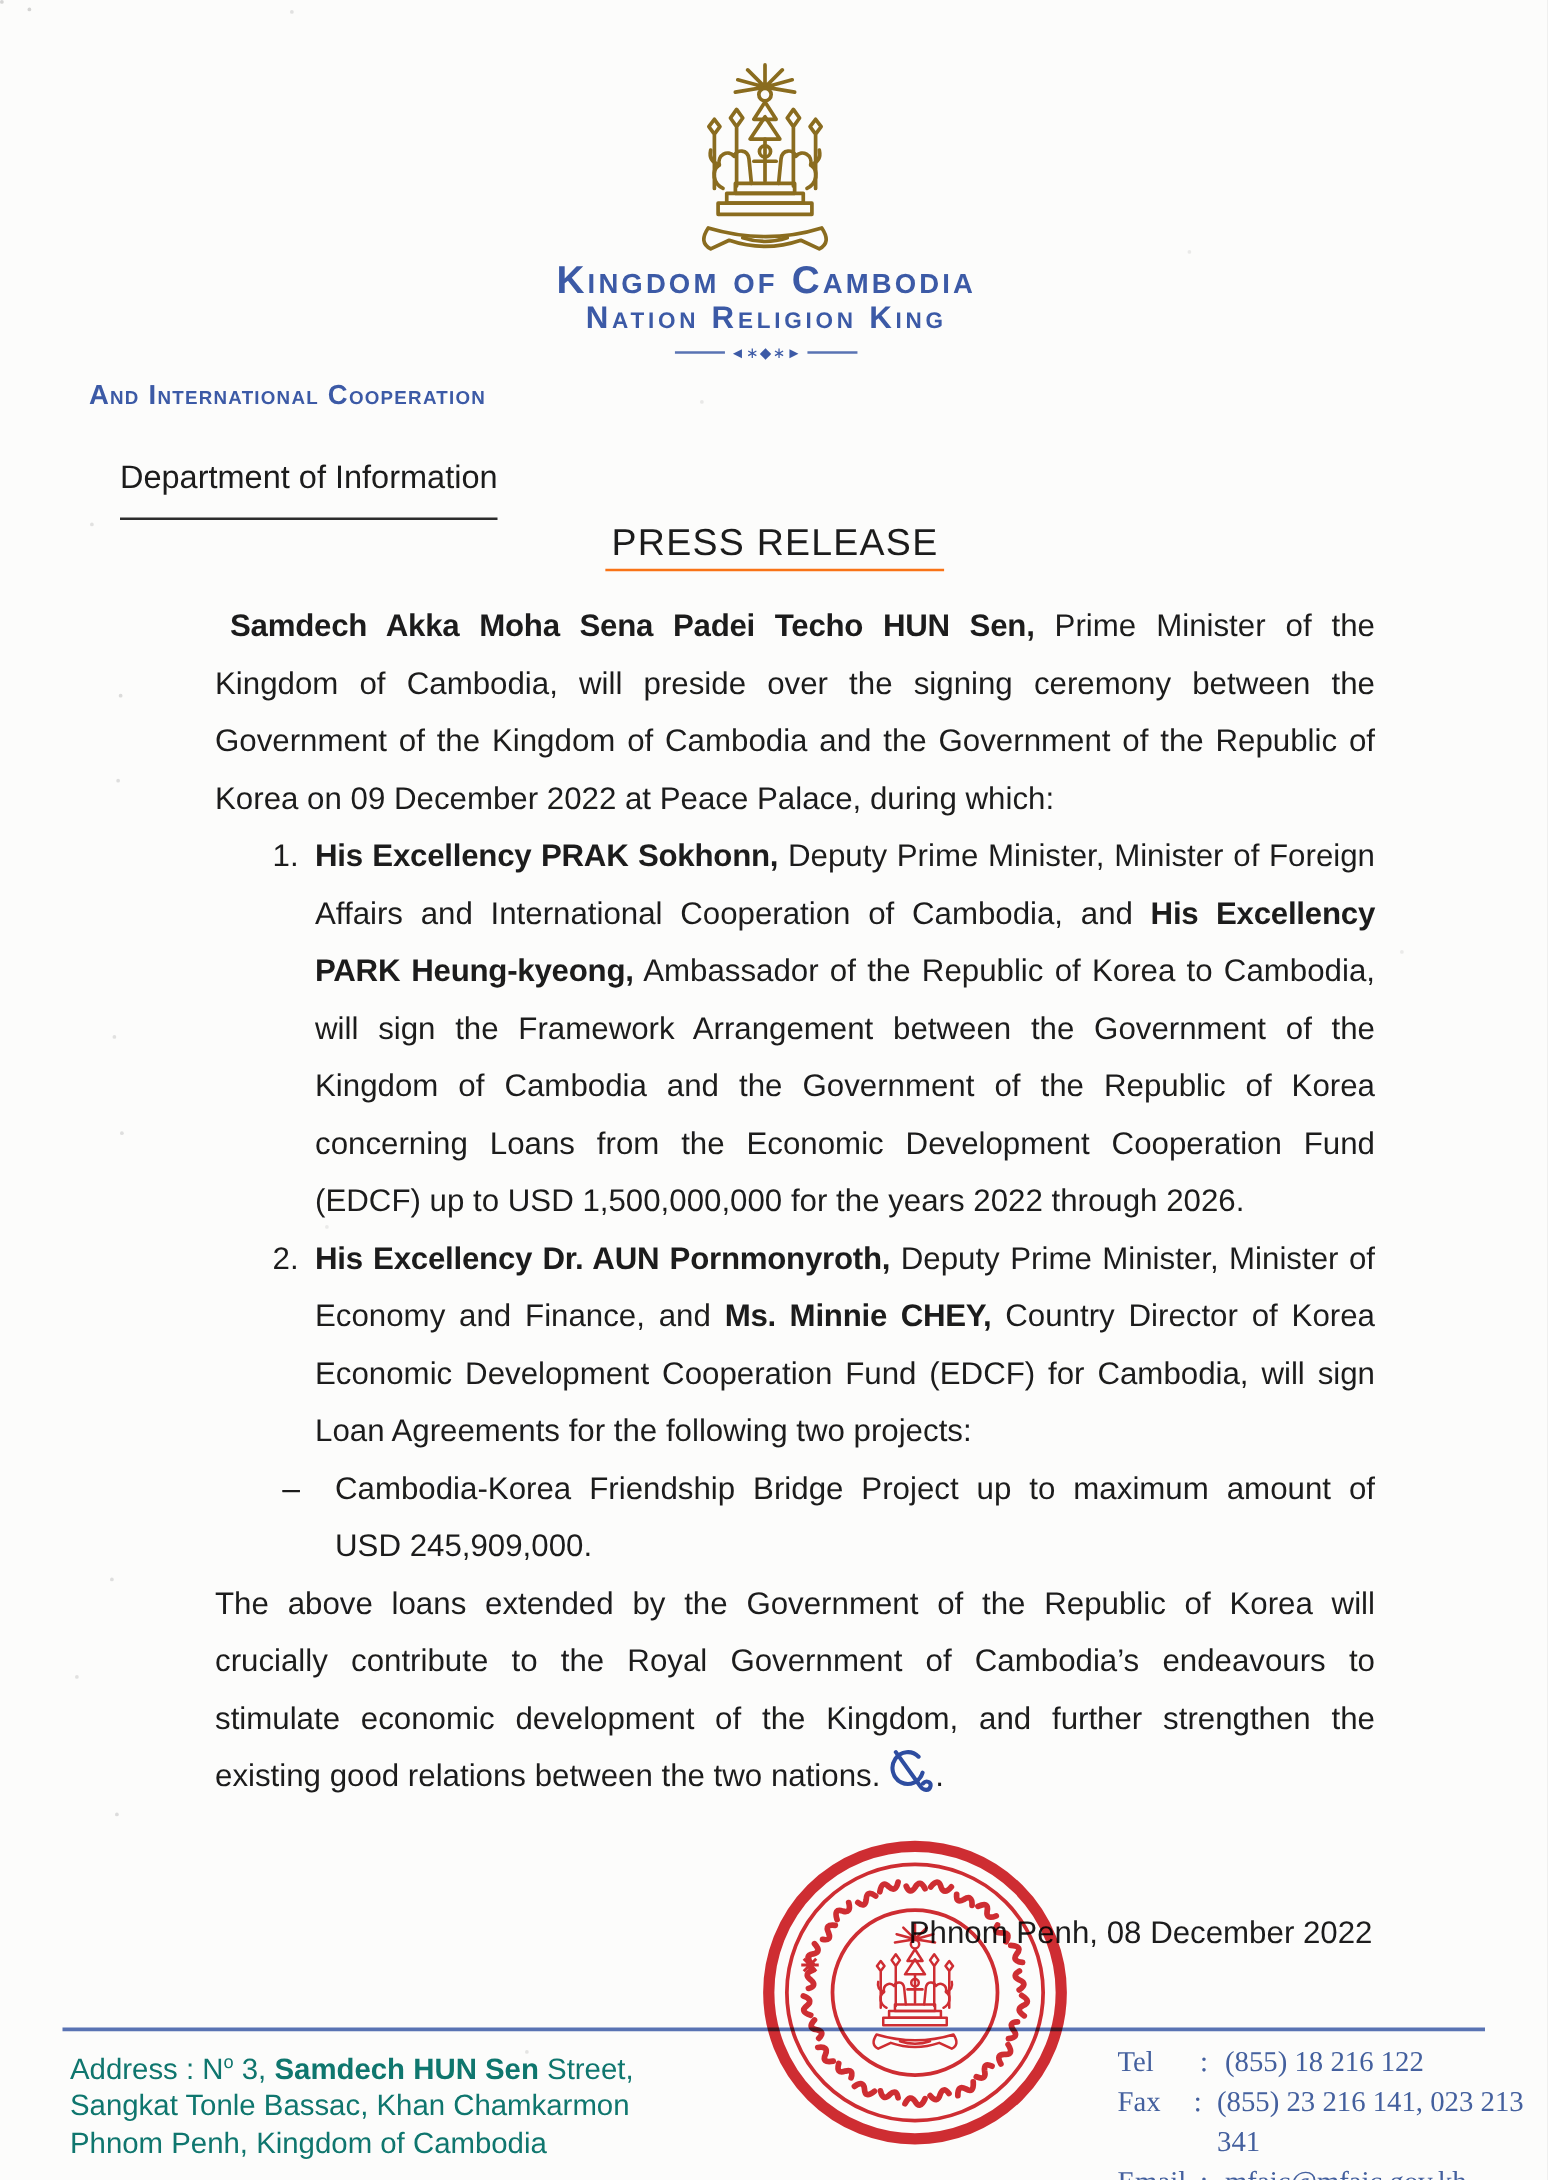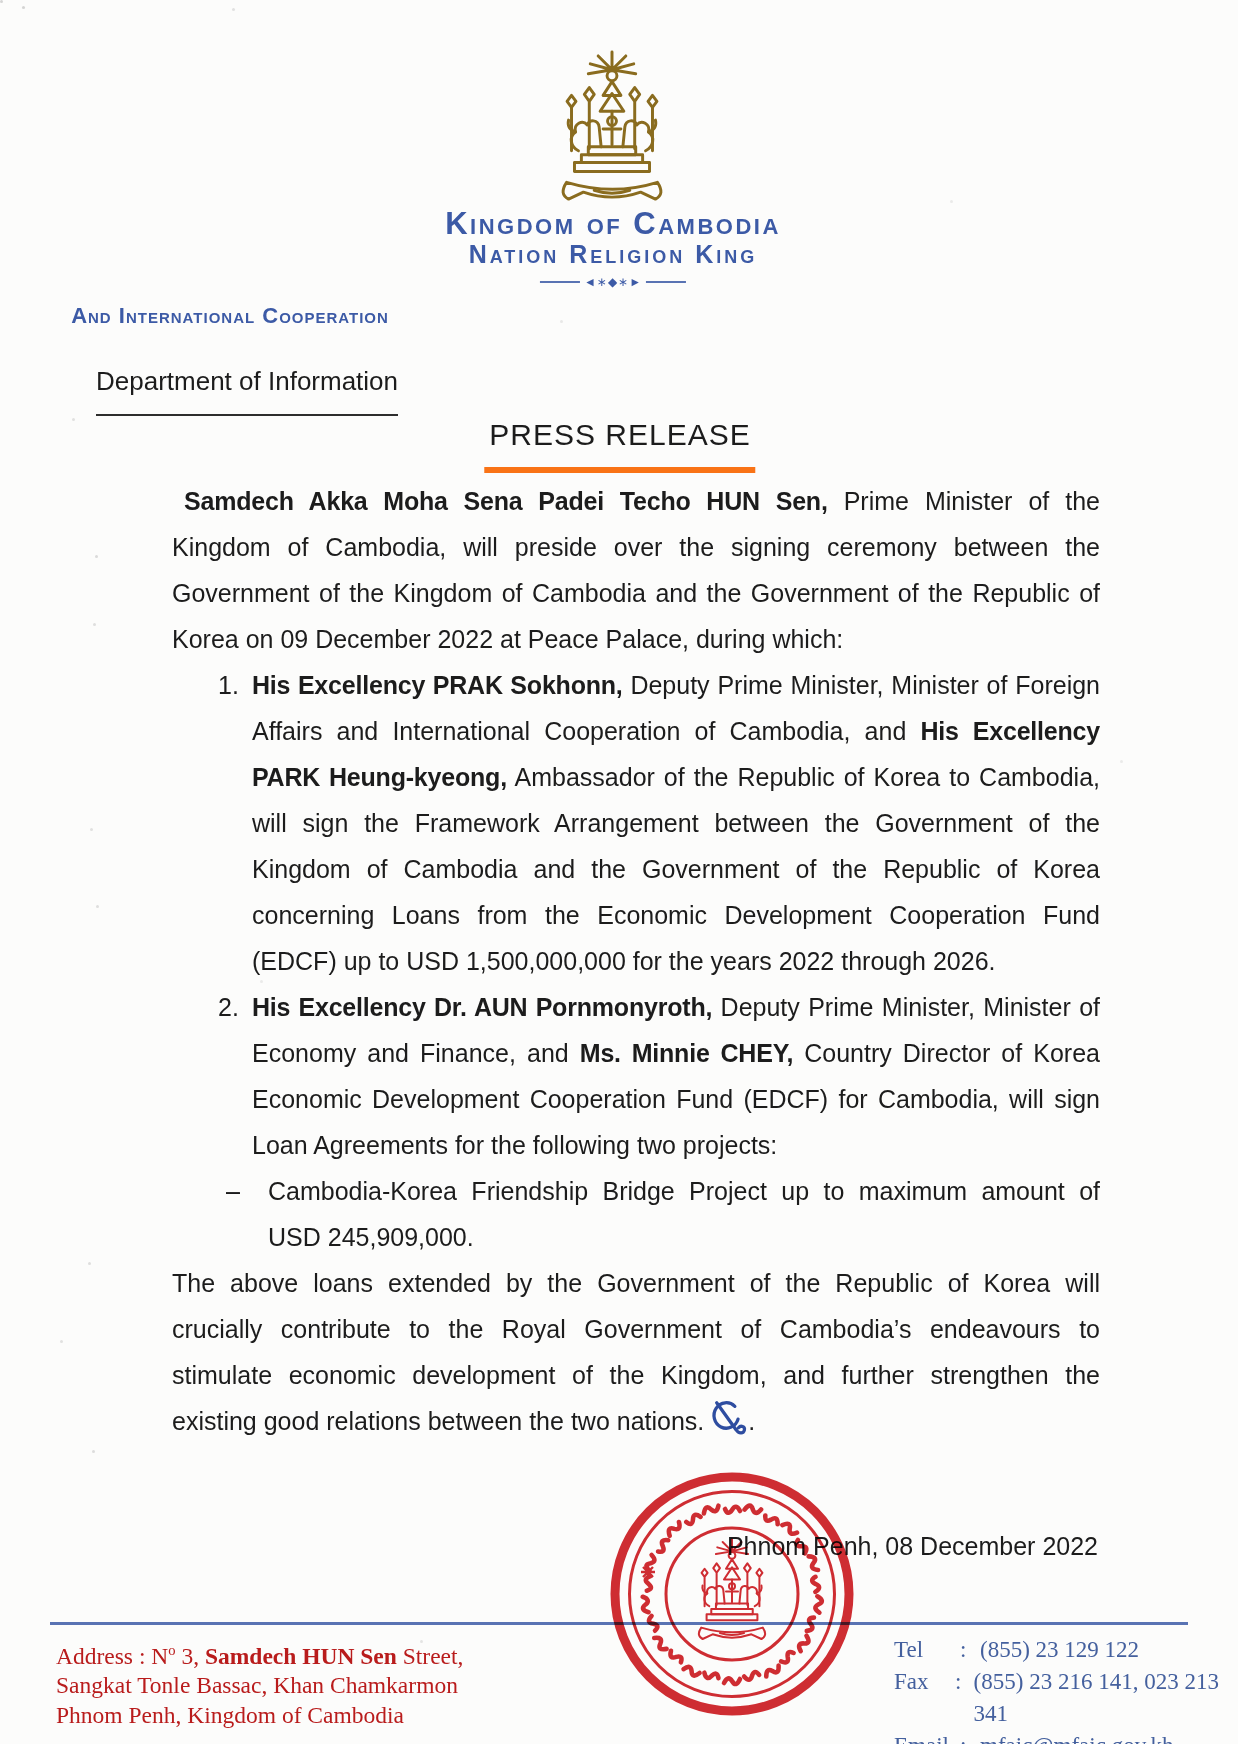--- a/index.html
+++ b/index.html
@@ -30,40 +30,40 @@
   .ornament{position:absolute;left:613px;top:276px;transform:translateX(-50%);
     display:flex;align-items:center;gap:4px;color:#3c5aa6;}
   .orn-line{display:block;width:40px;height:2px;background:#3c5aa6;opacity:.85;}
   .orn-glyphs{font-size:12px;letter-spacing:1px;line-height:12px;}
   .ministry{position:absolute;left:20px;top:300px;width:420px;text-align:center;
     color:#3c5aa6;font-weight:bold;font-variant:small-caps;font-size:22px;line-height:31px;letter-spacing:1px;}
   .department{position:absolute;left:96px;top:366px;font-size:26px;
     border-bottom:2px solid #2d2d2d;padding-bottom:17px;}
   
   .press-title{position:absolute;left:620px;top:418px;transform:translateX(-50%);
-    font-size:30px;letter-spacing:1px;border-bottom:6px solid #f97316;padding:0 5px 15px 5px;white-space:nowrap;}
+    font-size:30px;letter-spacing:1px;border-bottom:2px solid #f97316;padding:0 5px 3px 5px;white-space:nowrap;}
   
   .body-text{position:absolute;left:172px;top:478px;width:928px;
     font-size:25px;line-height:46px;text-align:justify;}
   .body-text p{margin:0;}
   .intro{text-indent:12px;}
   .bseg{font-weight:bold;letter-spacing:-0.2px;}
   .li{position:relative;padding-left:80px;}
   .li .num{position:absolute;left:46px;top:0;}
   .dash-item{position:relative;padding-left:96px;}
   .dash-item .dashmark{position:absolute;left:54px;top:0;}
   .sig-mark{display:inline-block;width:37px;height:40px;vertical-align:-10px;margin:0 1px 0 6px;color:#2e4da0;}
   
   .dateline{position:absolute;right:140px;top:1532px;font-size:25px;z-index:3;}
   .seal{position:absolute;left:606px;top:1472px;width:252px;height:244px;color:#cf2127;
     z-index:4;mix-blend-mode:multiply;opacity:.95;}
   
   .footer-rule{position:absolute;left:50px;top:1622px;width:1138px;height:3px;background:#3c5aa6;opacity:.85;z-index:1;}
-  .addr{position:absolute;left:56px;top:1636px;font-family:Liberation Serif, serif;
-    font-size:23.5px;line-height:29.5px;color:#b91c1c;z-index:2;}
+  .addr{position:absolute;left:56px;top:1636px;font-family:Liberation Sans, sans-serif;
+    font-size:23.5px;line-height:29.5px;color:#0f766e;z-index:2;}
   .addr .b{font-weight:bold;}
   .addr sup{font-size:0.62em;}
   .contact{position:absolute;left:894px;top:1634px;font-family:"Liberation Serif",serif;
     font-size:23px;line-height:32px;color:#44609e;z-index:2;}
   .crow{display:flex;}
   .clabel{width:66px;}
   .ccolon{width:20px;}
 </style>
 </head>
 <body>
@@ -181,21 +181,21 @@
   <div class="addr">
     <div><span>Address : N</span><sup>o</sup><span> 3, </span><span class="b">Samdech HUN Sen</span><span> Street,</span></div>
     <div>Sangkat Tonle Bassac, Khan Chamkarmon</div>
     <div>Phnom Penh, Kingdom of Cambodia</div>
   </div>
 
   <div class="contact">
     <div class="crow">
       <span class="clabel">Tel</span>
       <span class="ccolon">:</span>
-      <span class="cvalue">(855) 23 129 122</span>
+      <span class="cvalue">(855) 18 216 122</span>
     </div>
     <div class="crow">
       <span class="clabel">Fax</span>
       <span class="ccolon">:</span>
       <span class="cvalue">(855) 23 216 141, 023 213 341</span>
     </div>
     <div class="crow">
       <span class="clabel">Email</span>
       <span class="ccolon">:</span>
       <span class="cvalue">mfaic@mfaic.gov.kh</span>

